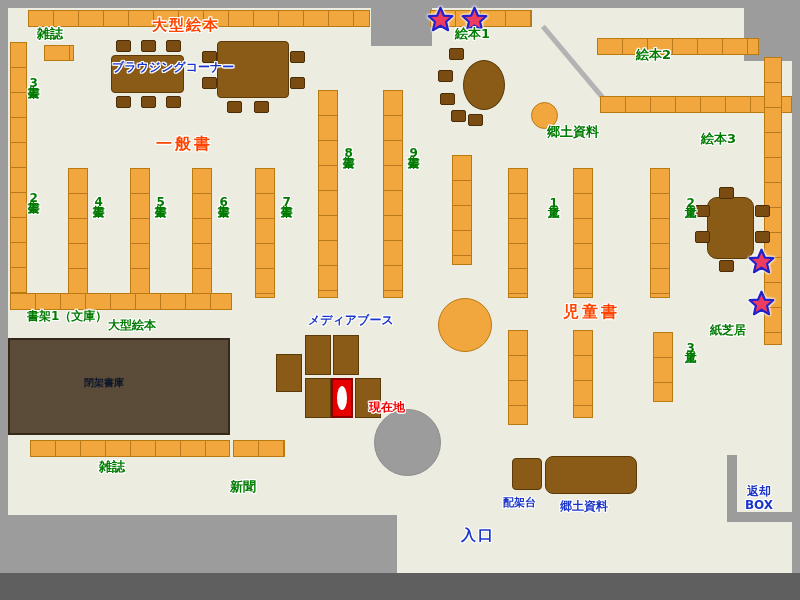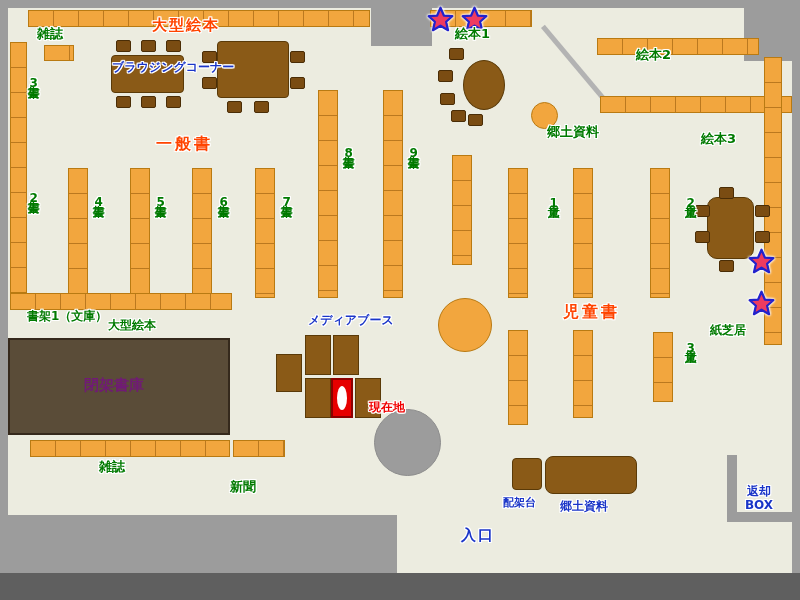--- a/index.html
+++ b/index.html
@@ -32,21 +32,21 @@
   .lbl{
     position:absolute; font-weight:bold; font-size:12px; line-height:1.15; white-space:nowrap;
     text-shadow:1px 1px 0 #fff,-1px 1px 0 #fff,1px -1px 0 #fff,-1px -1px 0 #fff,1px 0 0 #fff,-1px 0 0 #fff,0 1px 0 #fff,0 -1px 0 #fff;
     text-align:right;
   }
   .lbl.v{writing-mode:vertical-rl; text-orientation:upright; white-space:normal;}
   .green{color:var(--c-green,#007a00);}
   .blue{color:var(--c-blue,#1a35c8);}
   .red{color:var(--c-red,#ff4400);}
   .pure-red{color:#f00000;}
-  .white{color:#701a75; text-shadow:none; font-size:15px;}
+  .white{color:#0f172a; text-shadow:none; font-size:10px;}
   .big{font-size:16px; letter-spacing:3px;}
   .mid{font-size:15px; letter-spacing:2px;}
   .sz13{font-size:13px;}
   .sz11{font-size:11px;}
   .wrap{white-space:normal; width:44px; text-align:center;}
 
   .star{position:absolute; width:27px; height:27px; filter:drop-shadow(0 0 1px #fff) drop-shadow(0 0 1px #fff);}
   .star polygon{fill:var(--c-star_fill,#ee3b60); stroke:var(--c-star_stroke,#2222cc); stroke-width:2; stroke-linejoin:round;}
 </style>
 </head>

